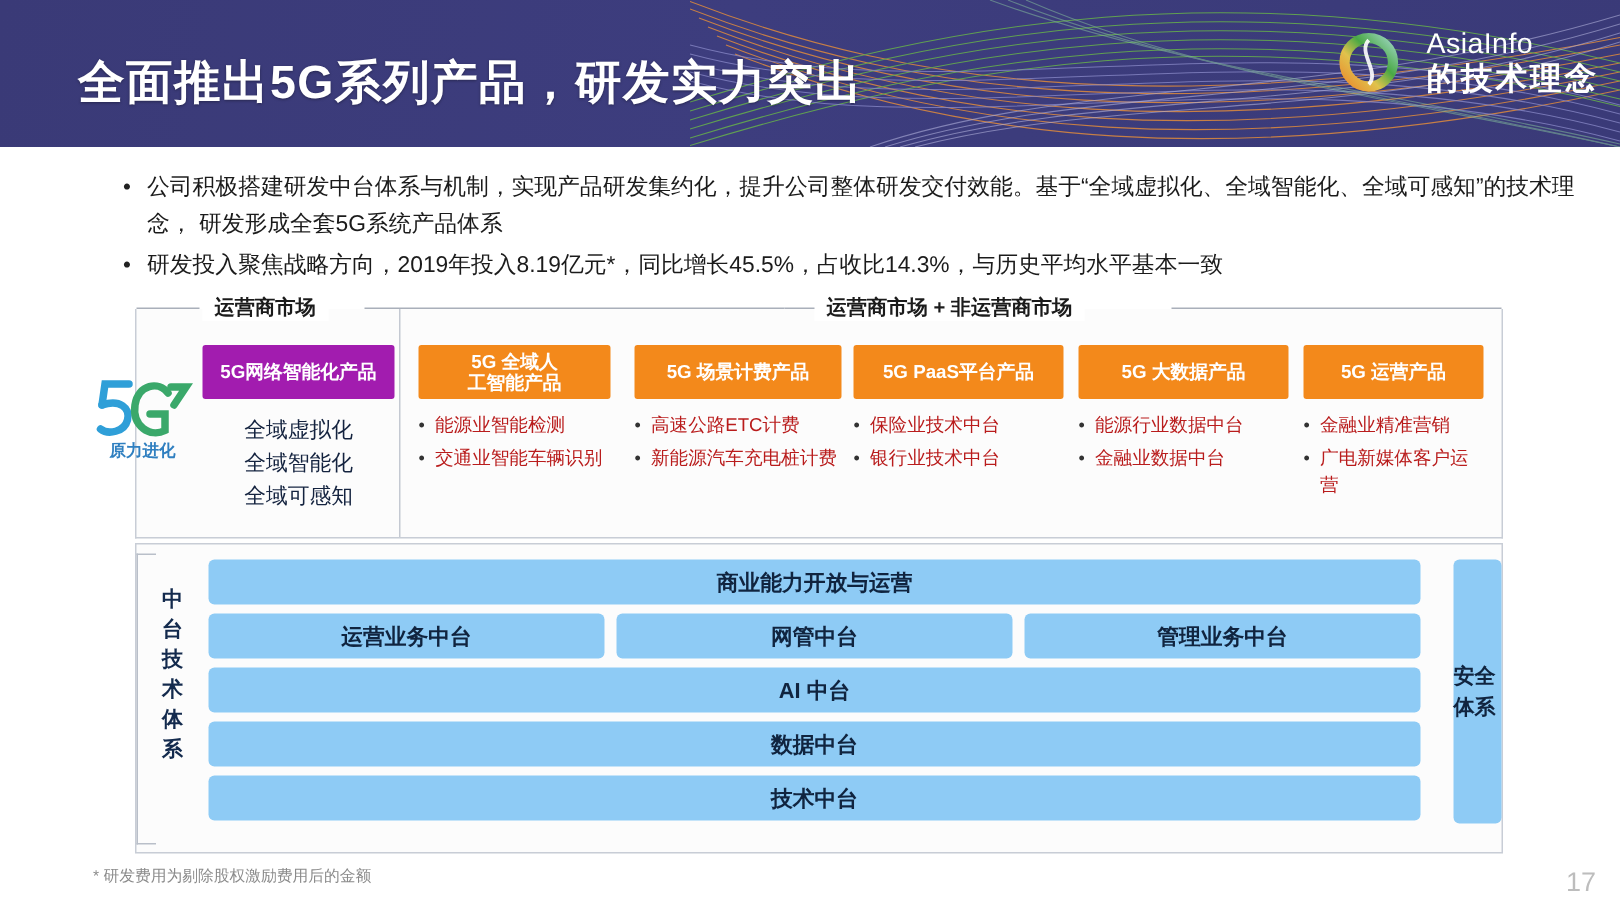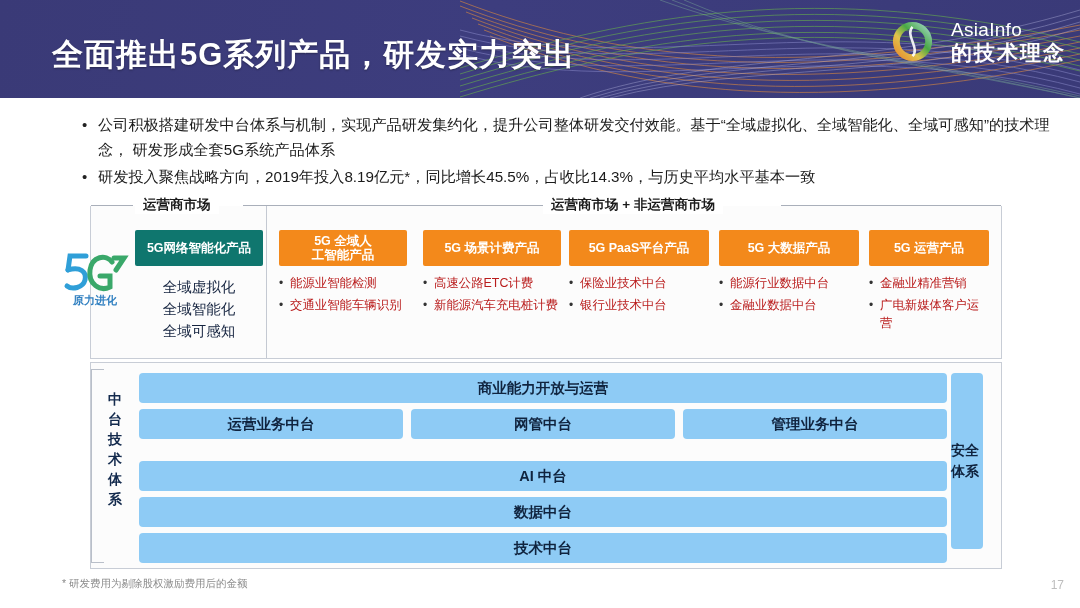--- a/index.html
+++ b/index.html
@@ -70,21 +70,21 @@
 
   .cards{position:absolute;left:0;top:0;width:910px;height:152px;}
   .card-col{position:absolute;top:24px;}
   .chip{
     height:36px;border-radius:2px;
     display:flex;align-items:center;justify-content:center;
     text-align:center;line-height:1.15;
     color:#ffffff;font-weight:bold;font-size:12.5px;
     padding:0 4px;box-sizing:border-box;
   }
-  .chip.blue{background:#0f766e;}
+  .chip.blue{background:#a21caf;}
   .chip.orange{background:#f3891b;}
   .blue-lines{
     margin-top:10px;text-align:center;color:#14233f;
     font-weight:normal;font-size:14.5px;line-height:22px;
   }
   .plist{margin-top:8px;}
   .pitem{display:flex;align-items:flex-start;margin-bottom:4px;}
   .pdot{flex:0 0 11px;color:#333;font-size:12px;line-height:18px;}
   .ptxt{color:#b91c1c;font-size:12.4px;line-height:18px;}
 
@@ -102,37 +102,37 @@
   .bracket{
     position:absolute;left:0px;top:6px;width:12px;height:192px;
     border-left:1px solid #b9bfc9;border-top:1px solid #b9bfc9;border-bottom:1px solid #b9bfc9;
   }
   .bars{position:absolute;left:48px;top:10px;width:808px;}
   .bar{
     background:#8ecbf5;border-radius:4px;height:30px;
     display:flex;align-items:center;justify-content:center;
     color:#10243f;font-weight:bold;font-size:14.5px;margin-bottom:6px;
   }
-  .bar-row{display:flex;gap:8px;margin-bottom:22px;}
+  .bar-row{display:flex;gap:8px;margin-bottom:6px;}
   .bar-row .bar{flex:1;margin-bottom:0;}
   .sec-box{
-    position:absolute;right:18px;top:10px;width:32px;height:176px;
+    position:absolute;right:0;top:10px;width:32px;height:176px;
     background:#8ecbf5;border-radius:4px;
     display:flex;flex-direction:column;align-items:center;justify-content:center;
     color:#10243f;font-weight:bold;font-size:14px;line-height:21px;
   }
 
   
   .footnote{
     position:absolute;left:62px;top:577px;
     color:#8b8b8b;font-size:10.5px;
   }
   .pageno{
     position:absolute;right:16px;top:578px;
-    color:#bdbdbd;font-size:12px;
+    color:#bdbdbd;font-size:18px;
   }
 </style>
 </head>
 <body>
 
 <div class="slide">
 
   <div class="header">
     <svg class="deco" viewBox="0 0 620 98" preserveAspectRatio="none">
       <g fill="none" stroke-width="0.7" opacity="0.85">

